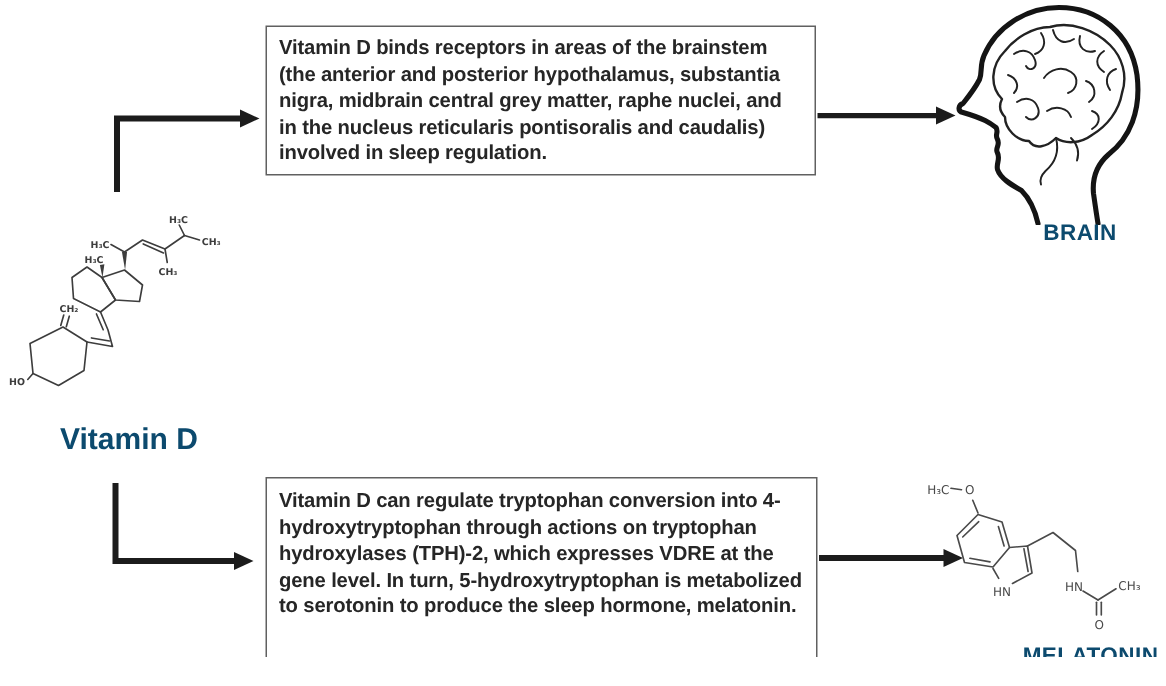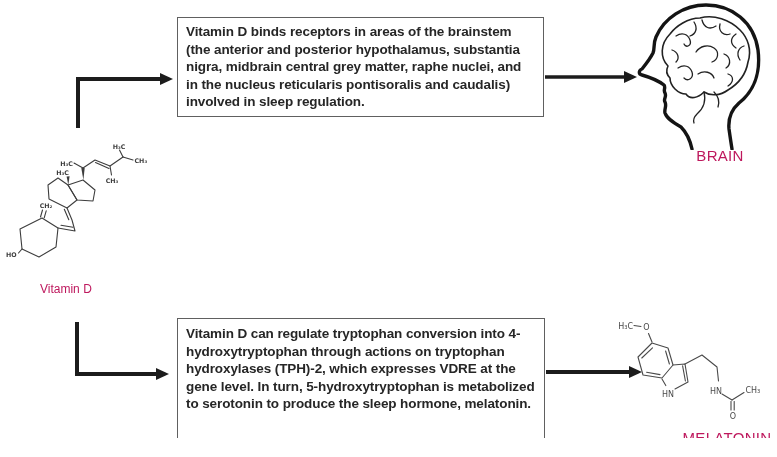--- a/index.html
+++ b/index.html
@@ -6,21 +6,21 @@
   .canvas{
     position:relative;width:777px;height:438px;background:#ffffff;overflow:hidden;
     font-family:"Liberation Sans",sans-serif;color:#262626;
   }
   .abs{position:absolute;}
   .pathway-box{
     position:absolute;box-sizing:border-box;border:1.5px solid #606060;background:#ffffff;
     padding:5px 9px 4px 8px;font-weight:700;font-size:13.5px;line-height:17.6px;
     color:#262626;letter-spacing:-0.1px;
   }
-  .node-label{position:absolute;font-weight:400;font-size:15px;color:#be185d;white-space:nowrap;}
+  .node-label{position:absolute;font-weight:700;font-size:15px;color:#0c4a6e;white-space:nowrap;}
   .node-label.caps{letter-spacing:0.3px;}
   svg{display:block;}
   .bond{stroke:#3d3d3d;stroke-width:1.1;fill:none;stroke-linecap:round;stroke-linejoin:round;}
   .bond-m{stroke:#4a4a4a;stroke-width:1.1;fill:none;stroke-linecap:round;stroke-linejoin:round;}
   .wedge{fill:#3d3d3d;stroke:none;}
   .chem-label{font-family:"DejaVu Sans",sans-serif;font-size:6.3px;font-weight:600;fill:#3d3d3d;}
   .chem-label-m{font-family:"DejaVu Sans",sans-serif;font-size:8px;font-weight:400;fill:#4a4a4a;}
   .arrow-line{stroke:#1c1c1c;fill:none;stroke-linejoin:miter;stroke-linecap:butt;}
   .arrow-head{fill:#1c1c1c;stroke:none;}
   .head-line{stroke:#141414;stroke-width:3.4;fill:none;stroke-linecap:round;stroke-linejoin:round;}
@@ -88,21 +88,21 @@
 
     <text class="chem-label" x="68" y="30.5" text-anchor="end">H₃C</text>
     <text class="chem-label" x="114" y="13.5" text-anchor="middle">H₃C</text>
     <text class="chem-label" x="129.5" y="28" text-anchor="start">CH₃</text>
     <text class="chem-label" x="107" y="48" text-anchor="middle">CH₃</text>
     <text class="chem-label" x="64" y="40" text-anchor="end">H₃C</text>
     <text class="chem-label" x="41" y="73" text-anchor="middle">CH₂</text>
     <text class="chem-label" x="1" y="121.5" text-anchor="start">HO</text>
   </svg>
 
-  <div class="node-label" style="left:40px;top:282px;font-size:12px;">Vitamin D</div>
+  <div class="node-label" style="left:40px;top:282px;font-size:20px;">Vitamin D</div>
 
   <svg class="abs" style="left:632px;top:2px;" width="136" height="148" viewBox="0 0 136 148">
     <path class="head-line" d="M60,147
       C58,138 55,131 49,125
       C42,121 35,117 33,111
       C32,107 35,104 33,100
       C31,97 35,95 33,91
       C31,88 34,86 32,83
       C28,80 24,77 10,73
       C6,72 7,68 10,67

